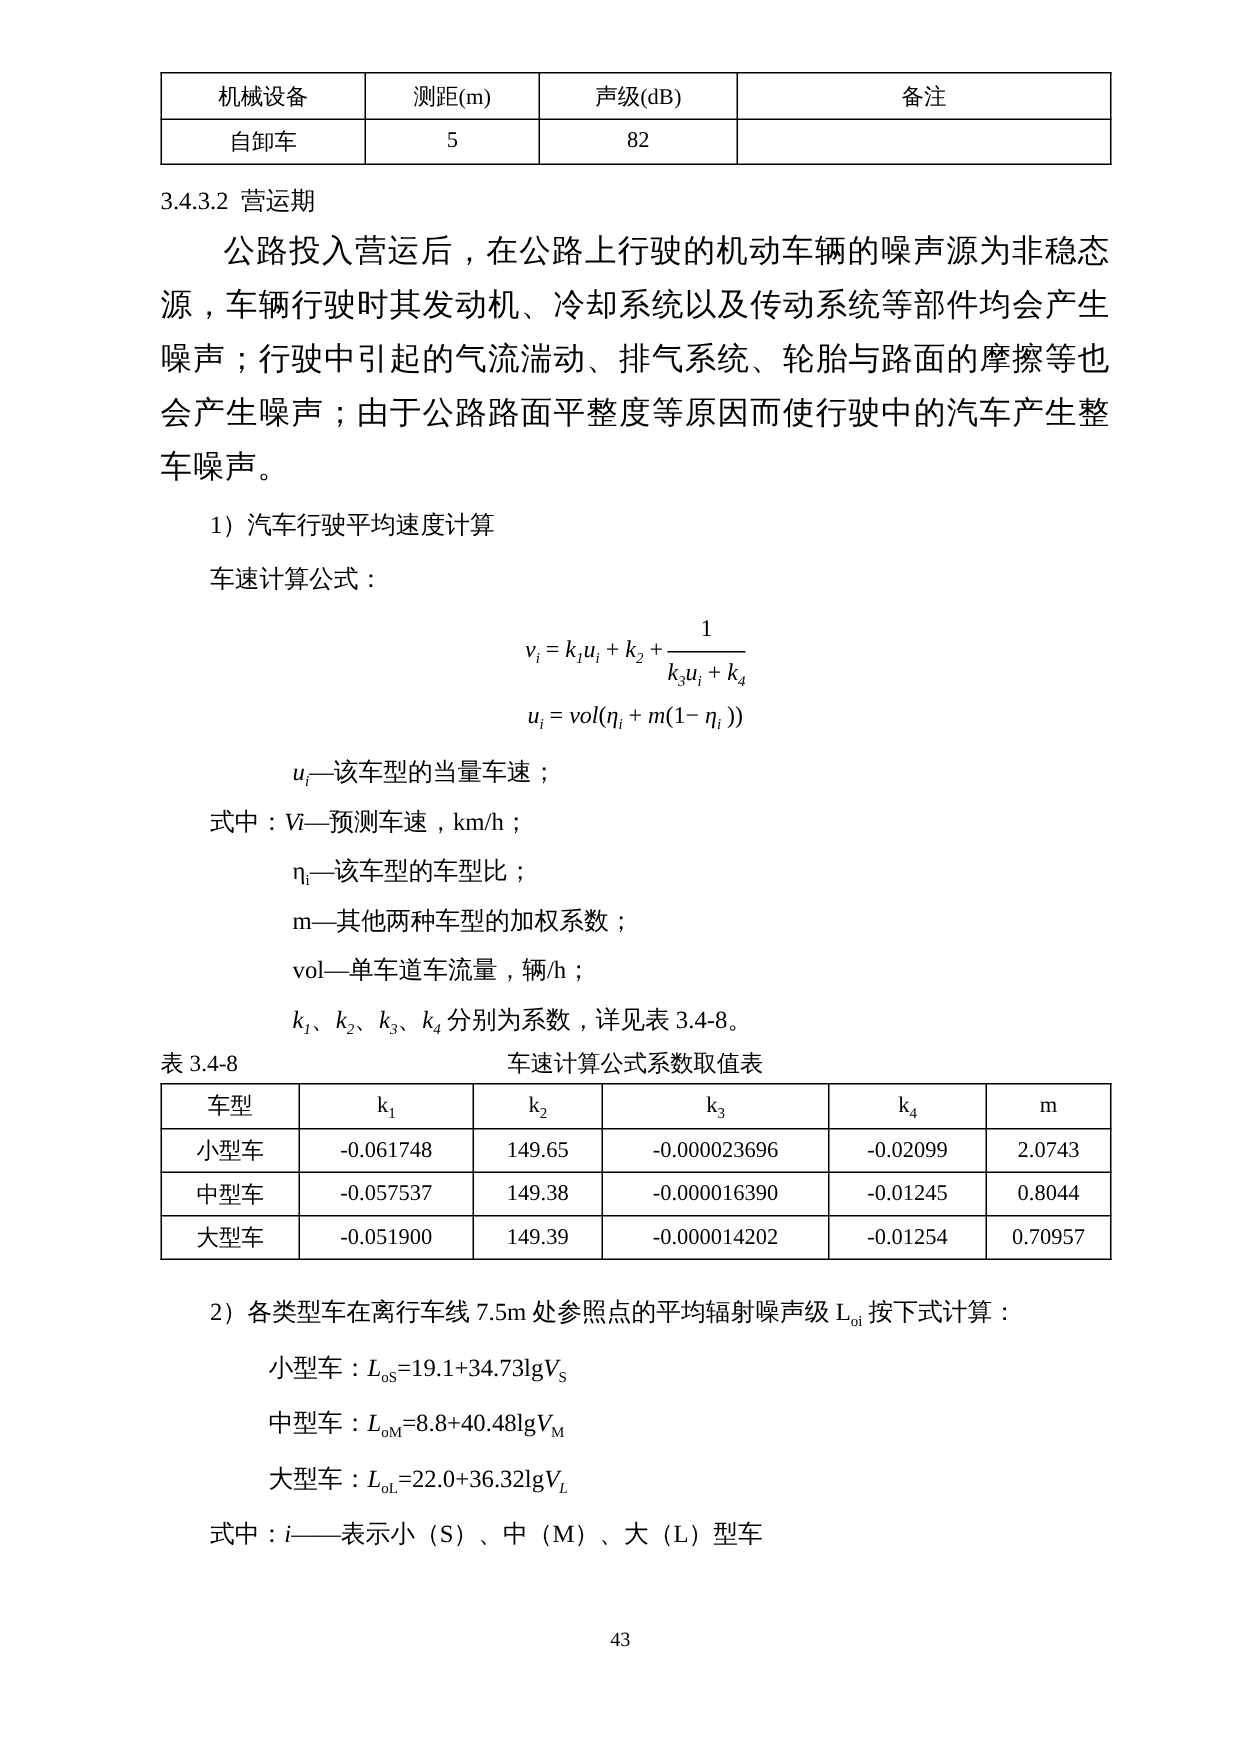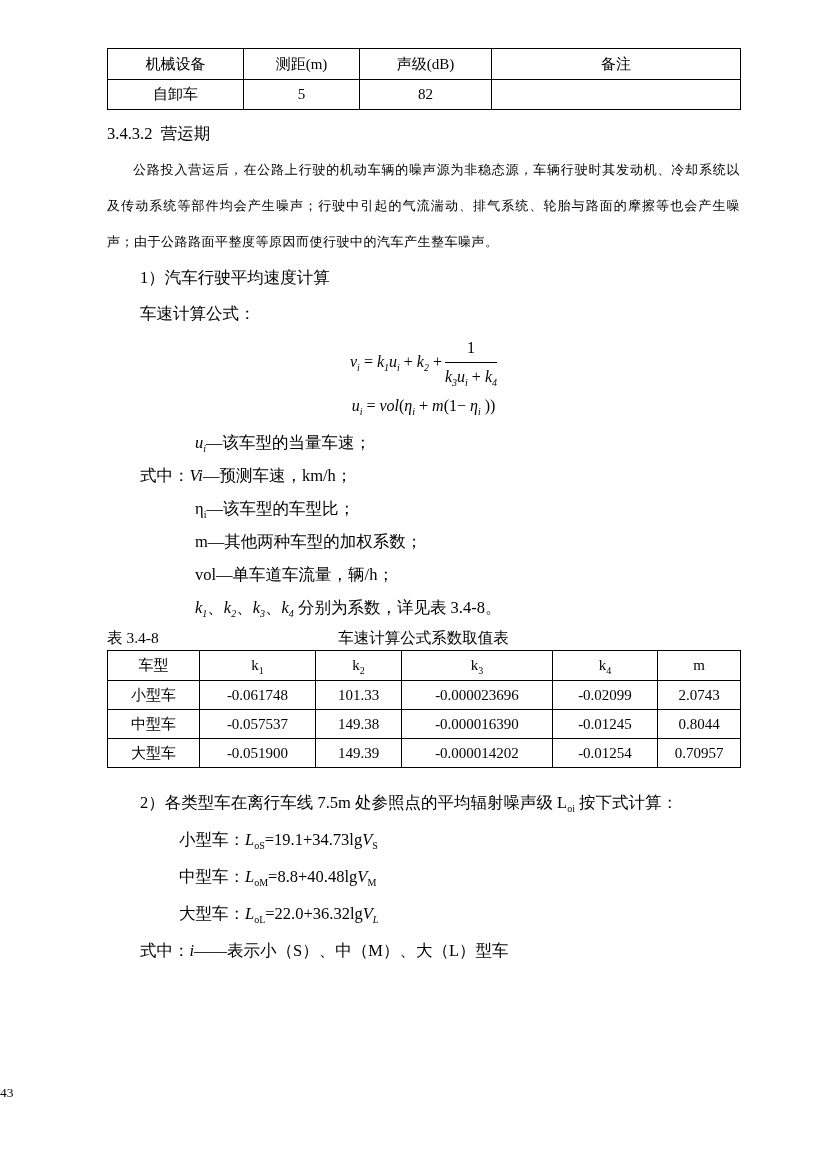--- a/index.html
+++ b/index.html
@@ -15,22 +15,22 @@
     border:1px solid #000; text-align:center; vertical-align:middle;
     font-weight:normal; font-size:15px; padding:0;
   }
   table.equip tr.hdr { height:31px; }
   table.equip tr.row { height:30px; }
   table.coeff tr.hdr { height:30px; }
   table.coeff tr.row { height:29px; }
 
   .h3 { margin-top:12px; font-size:16.5px; line-height:24px; white-space:pre-wrap; }
   .para {
-    margin:6px 0 0 0; font-size:13px; line-height:36px;
-    text-align:justify; text-indent:2em; letter-spacing:0.5px;
+    margin:6px 0 0 0; font-size:21px; line-height:36px;
+    text-align:justify; text-indent:2em; letter-spacing:0.5px;font-family:Liberation Mono, monospace;
   }
   .line { font-size:16.5px; line-height:36px; }
   .ind2 { text-indent:2em; }
 
   .eqblock { margin-top:2px; }
   .equation { text-align:center; font-size:16px; line-height:24px; }
   .equation.first { height:56px; display:flex; align-items:center; justify-content:center; }
   .equation.second { line-height:32px; }
   i { font-style:italic; }
   sub { font-size:10px; line-height:0; }
@@ -45,21 +45,21 @@
 
   .caption { position:relative; margin-top:2px; height:24px; font-size:15.5px; line-height:24px; }
   .cap-label { position:absolute; left:0; top:0; }
   .cap-title { display:block; text-align:center; }
 
   .sec2 { margin-top:16px; font-size:16.5px; }
   .lh37 { line-height:37px; }
   .lf { padding-left:72px; line-height:37px; font-size:16.5px; }
 
   .pageno {
-    position:absolute; left:0; right:0; top:1085px; 
+    position:absolute; left:0; right:0; top:1085px; text-align:center;
     font-size:13.5px;
   }
 </style>
 </head>
 <body>
 
 <div class="page">
   <div class="content">
 
     <table class="doc equip">
@@ -131,21 +131,21 @@
           <th>车型</th>
           <th><span>k</span><sub>1</sub></th>
           <th><span>k</span><sub>2</sub></th>
           <th><span>k</span><sub>3</sub></th>
           <th><span>k</span><sub>4</sub></th>
           <th>m</th>
         </tr>
         <tr class="row">
           <td>小型车</td>
           <td>-0.061748</td>
-          <td>101.33</td>
+          <td>149.65</td>
           <td>-0.000023696</td>
           <td>-0.02099</td>
           <td>2.0743</td>
         </tr>
         <tr class="row">
           <td>中型车</td>
           <td>-0.057537</td>
           <td>149.38</td>
           <td>-0.000016390</td>
           <td>-0.01245</td>

